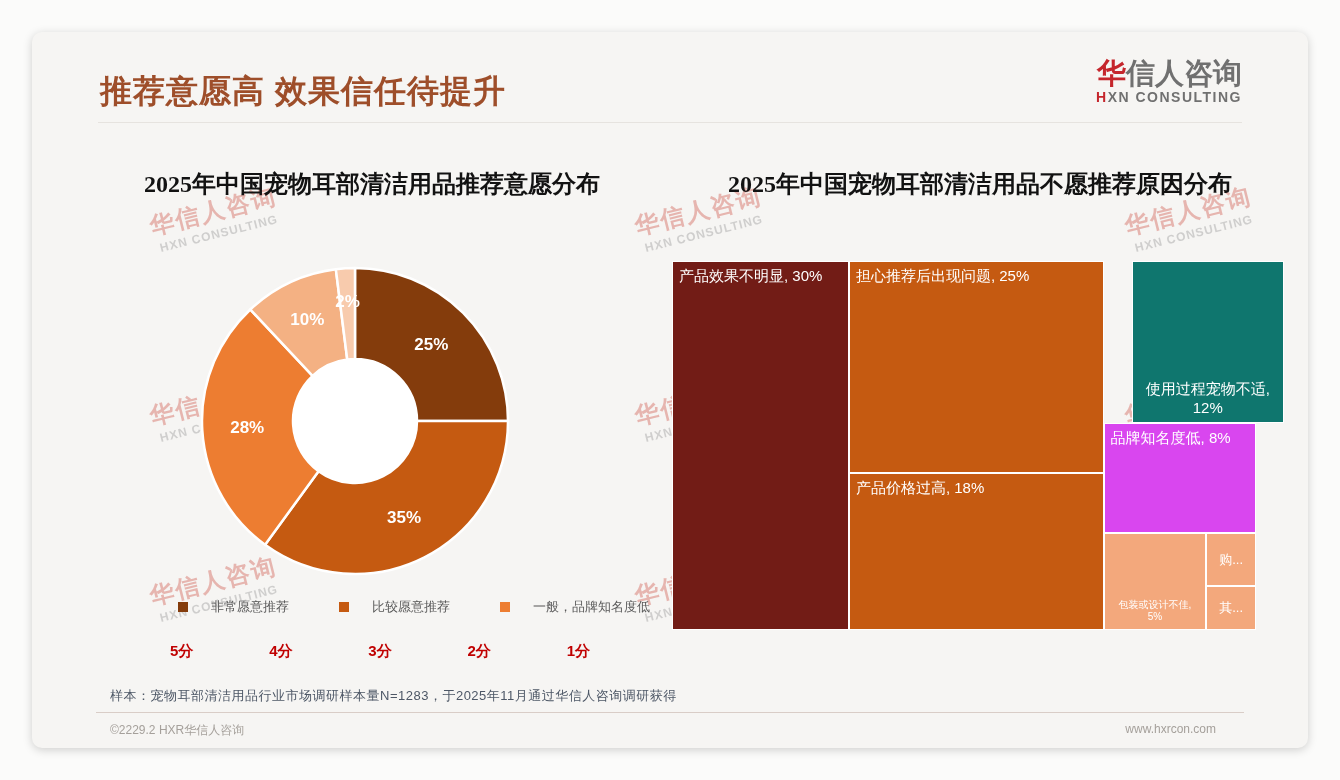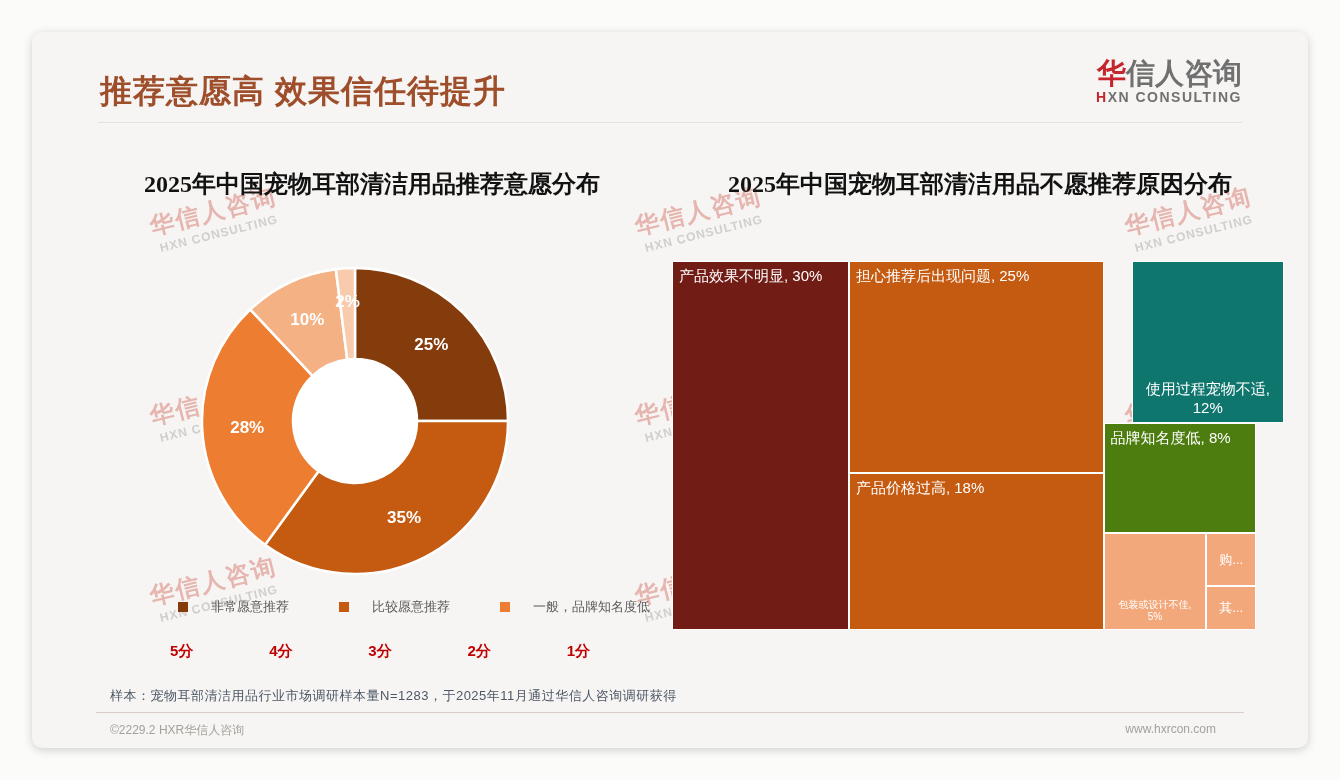--- a/index.html
+++ b/index.html
@@ -144,21 +144,21 @@
       </div>
       <div class="tm-cell bl" style="left: 30.3%; top: 0%; width: 43.6%; height: 57.5%; background: rgb(197, 90, 17);">
         <span>担心推荐后出现问题, 25%</span>
       </div>
       <div class="tm-cell bl" style="left: 30.3%; top: 57.5%; width: 43.6%; height: 42.5%; background: rgb(197, 90, 17);">
         <span>产品价格过高, 18%</span>
       </div>
       <div class="tm-cell bc" style="left: 73.9%; top: 0%; width: 26.1%; height: 44%; background: #0f766e; margin-left: 28px;">
         <span>使用过程宠物不适, 12%</span>
       </div>
-      <div class="tm-cell bl" style="left: 73.9%; top: 44%; width: 26.1%; height: 29.8%; background: #4d7c0f;">
+      <div class="tm-cell bl" style="left: 73.9%; top: 44%; width: 26.1%; height: 29.8%; background: #d946ef;">
         <span>品牌知名度低, 8%</span>
       </div>
       <div class="tm-cell bc small" style="left: 73.9%; top: 73.8%; width: 17.6%; height: 26.2%; background: rgb(243, 168, 124);">
         <span>包装或设计不佳, 5%</span>
       </div>
       <div class="tm-cell cc" style="left: 91.5%; top: 73.8%; width: 8.5%; height: 14.4%; background: rgb(243, 168, 124);">
         <span>购...</span>
       </div>
       <div class="tm-cell cc" style="left: 91.5%; top: 88.2%; width: 8.5%; height: 11.8%; background: rgb(243, 168, 124);">
         <span>其...</span>

